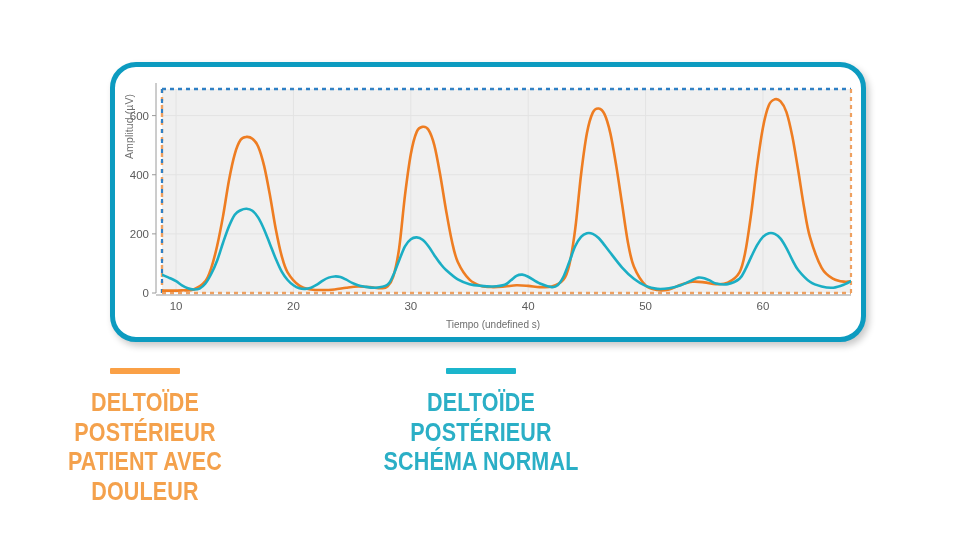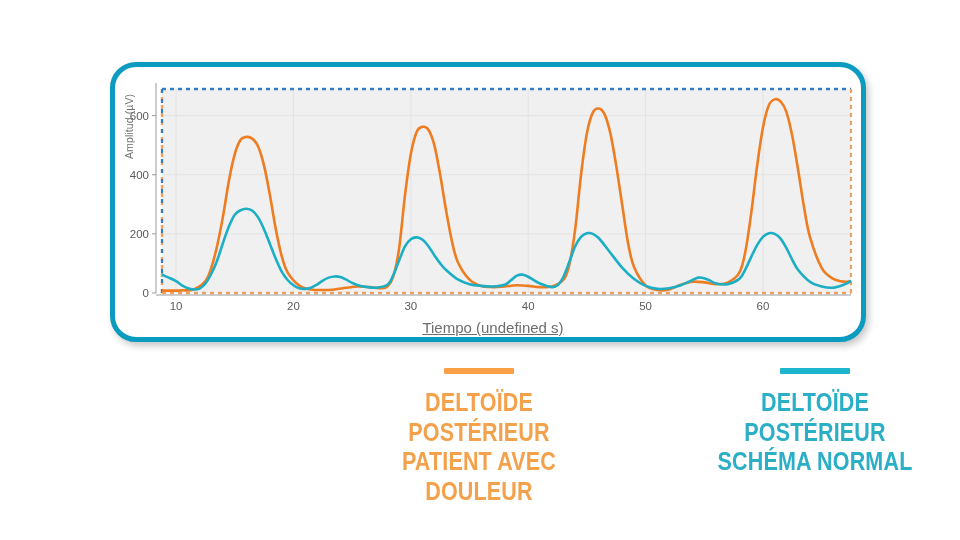--- a/index.html
+++ b/index.html
@@ -57,33 +57,32 @@
     font-size: 10.5px;
     color: #6E6E6E;
     letter-spacing: 0.1px;
   }
   #x-axis-title {
     position: absolute;
     left: 0;
     top: 252px;
     width: 756px;
     text-align: center;
-    font-size: 15px;
+    font-size: 10px;
     color: #6E6E6E;
-    text-decoration: underline;
   }
 
   
   #legend {
     position: absolute;
     left: 0;
     top: 368px;
     width: 960px;
     display: flex;
-    justify-content: flex-end;
+    justify-content: flex-start;
     align-items: flex-start;
     gap: 46px;
   }
   .legend-item {
     display: flex;
     flex-direction: column;
     align-items: center;
     width: 290px;
   }
   .legend-dash {

